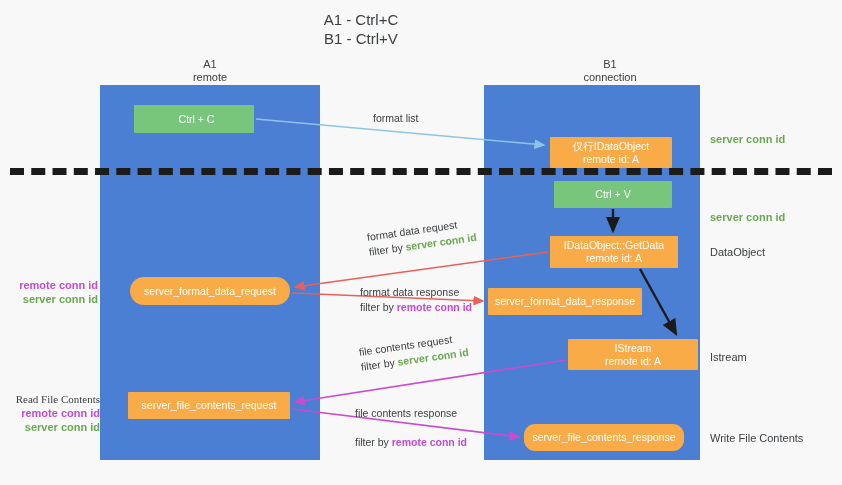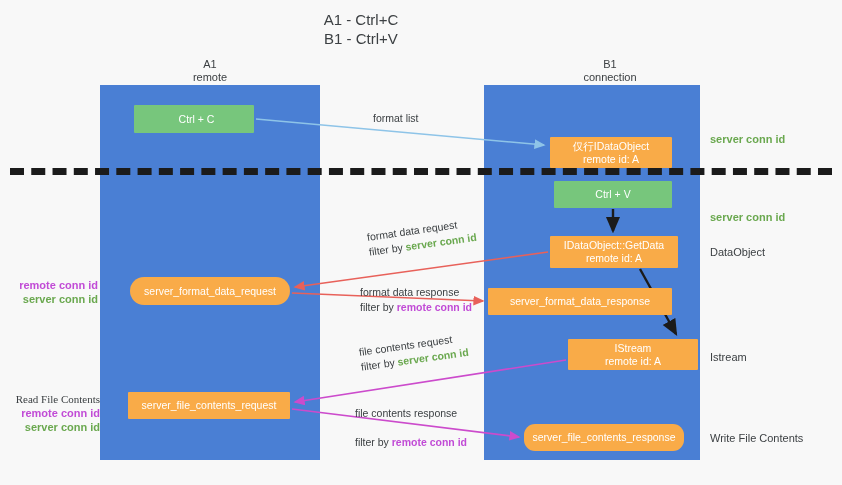--- a/index.html
+++ b/index.html
@@ -80,21 +80,21 @@
     padding: 2px 4px;
   }
   .box.green { background: #77c67c; }
   .box.orange { background: #f9ab48; }
 
   #box-ctrlc   { left: 134px; top: 105px; width: 120px; height: 28px; padding-left: 9px; }
   #box-idata   { left: 550px; top: 128px; width: 122px; height: 31px; margin-top: 9px; }
   #box-ctrlv   { left: 554px; top: 181px; width: 118px; height: 27px; }
   #box-getdata { left: 550px; top: 236px; width: 128px; height: 32px; }
   #box-fmtreq  { left: 130px; top: 277px; width: 160px; height: 28px; border-radius: 14px; }
-  #box-fmtres  { left: 488px; top: 288px; width: 184px; height: 27px; }
+  #box-fmtres  { left: 488px; top: 288px; width: 154px; height: 27px; }
   #box-istream { left: 568px; top: 339px; width: 130px; height: 31px; }
   #box-filereq { left: 128px; top: 392px; width: 162px; height: 27px; }
   #box-fileres { left: 524px; top: 424px; width: 160px; height: 27px; border-radius: 11px; }
 
   
   .side-label {
     font-size: 11px;
     line-height: 14px;
     color: #3c4043;
   }

